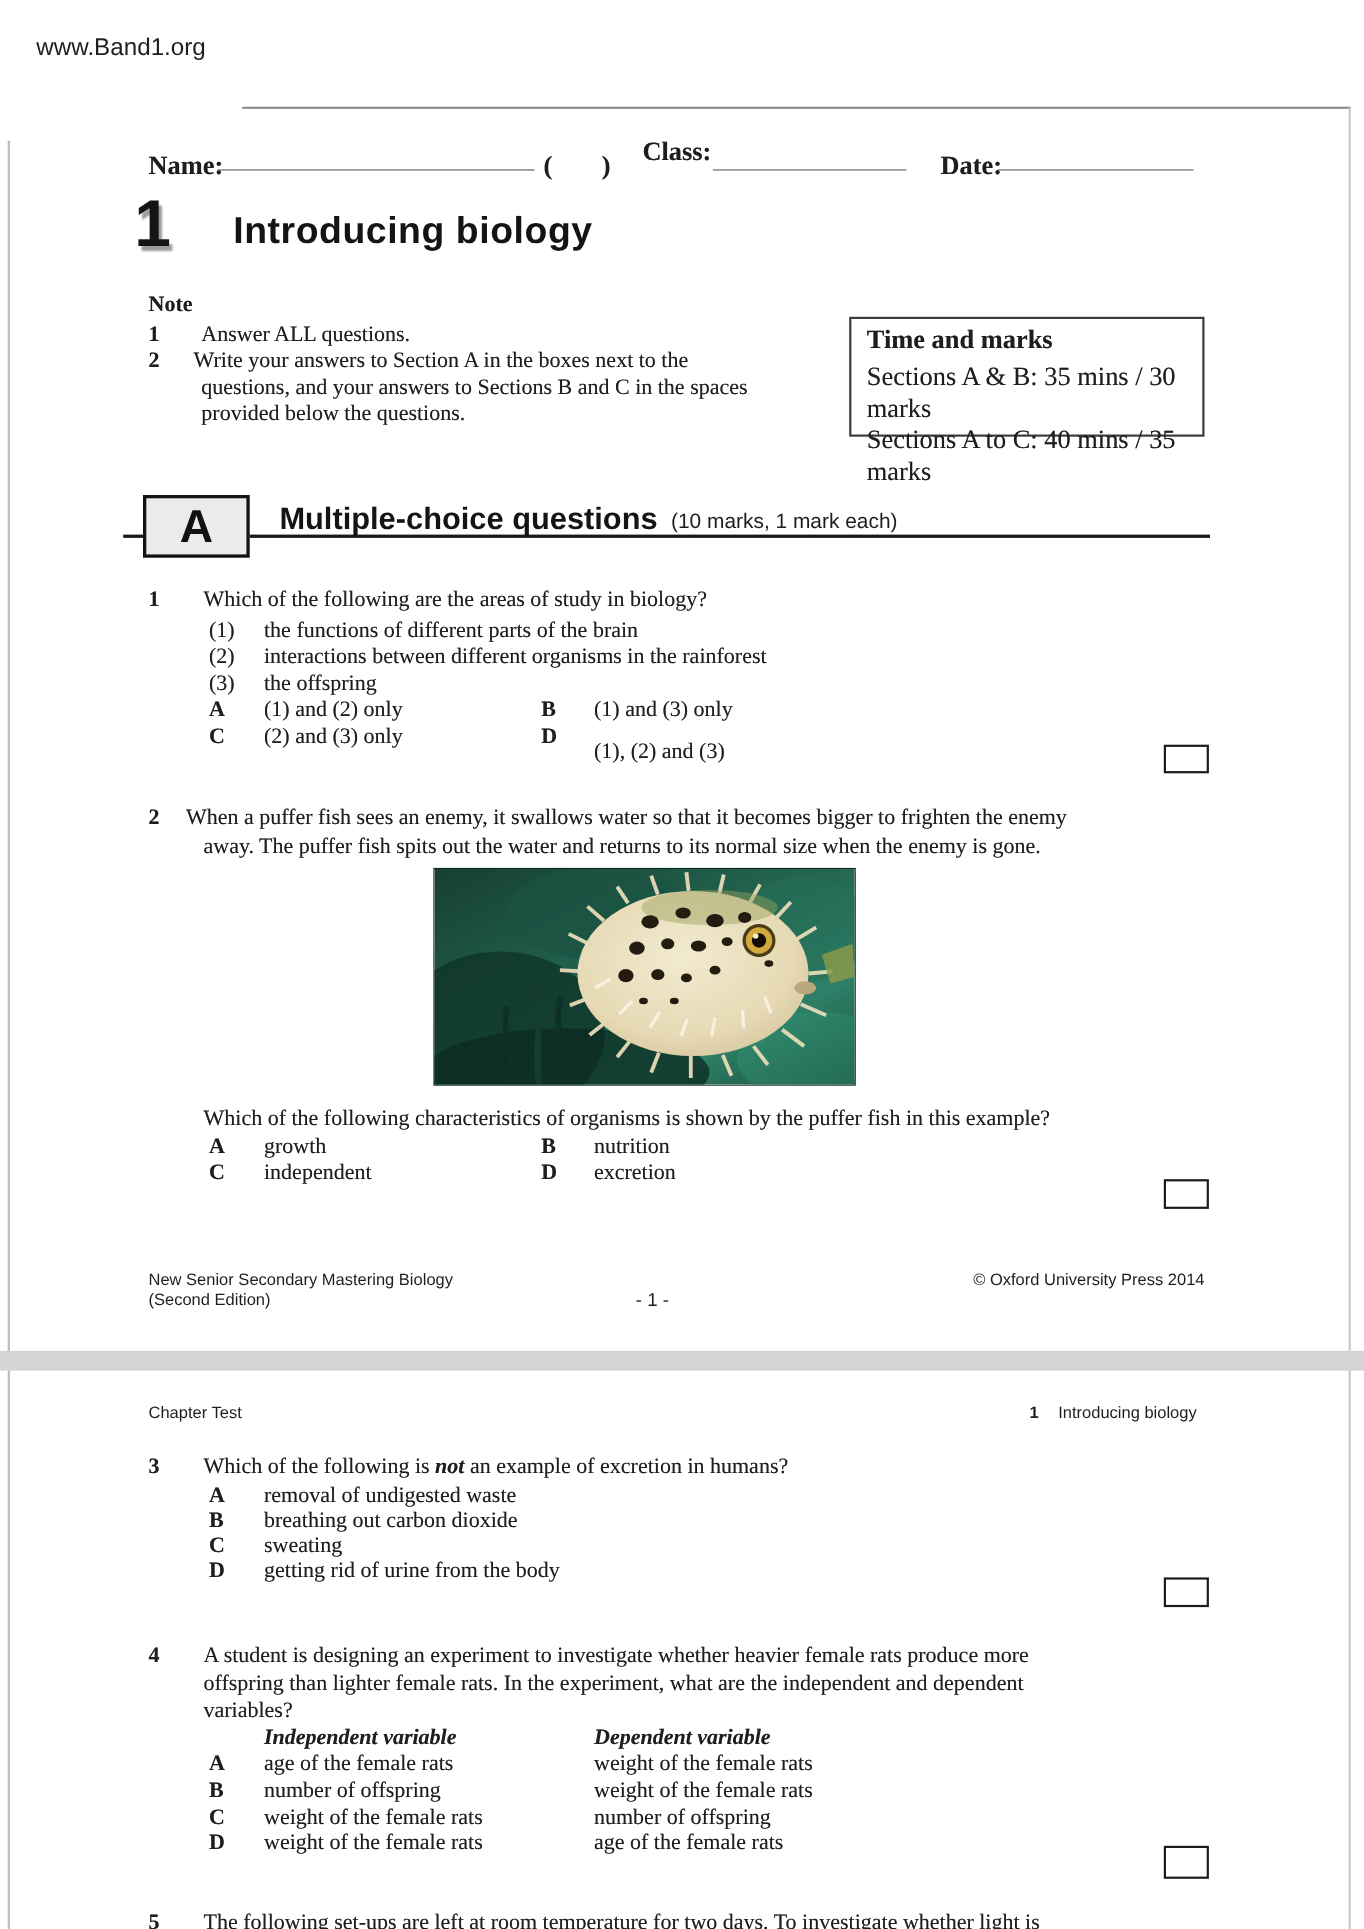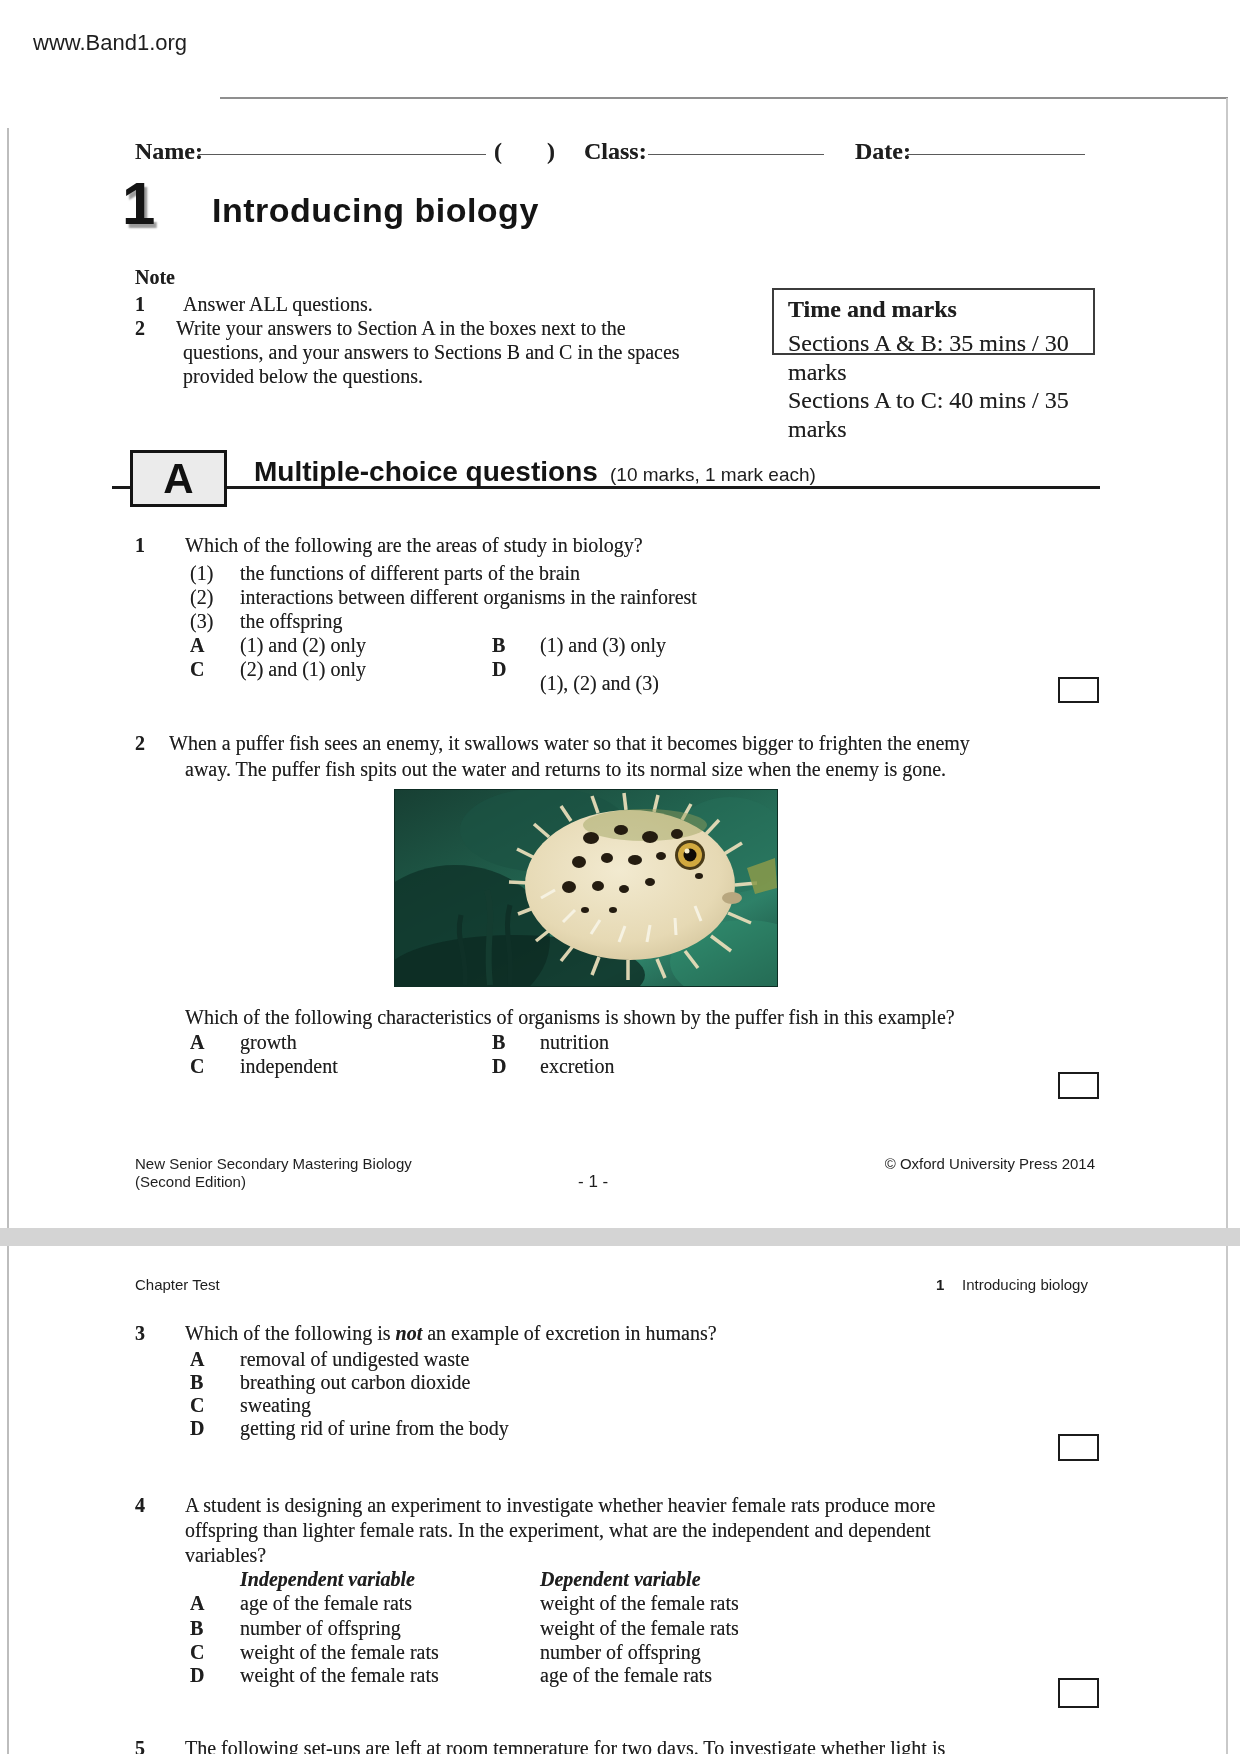--- a/index.html
+++ b/index.html
@@ -9,21 +9,21 @@
   .sans{font-family:"Liberation Sans",sans-serif;color:#1e1e1e}
   .t20{font-size:20px;line-height:1.15}
   .t18{font-size:24px;line-height:1.2}
   .t15{font-size:15px;line-height:1.25}
   .b{font-weight:bold}
   .i{font-style:italic}
   .hline{background:#8f8f8f;height:2px}
   .vline{background:#bdbdbd;width:2px}
   .fline{border-bottom:1.6px solid #5a5a5a;height:2px}
   .ansbox{width:41px;height:27px;border:2.6px solid #1b1b1b;background:#fff}
-  .timebox{width:323px;height:67px;border:2px solid #3c3c3c;background:#fff;padding:5px 0 0 14px}
+  .timebox{width:323px;height:109px;border:2px solid #3c3c3c;background:#fff;padding:5px 0 0 14px}
   .abox{width:97px;height:57px;background:#ebebeb;border:3px solid #141414;display:flex;align-items:center;justify-content:center}
   .abox span{font-family:"Liberation Sans",sans-serif;font-weight:900;font-size:42px;color:#111}
   .chapnum{font-family:"Liberation Sans",sans-serif;font-weight:900;font-size:60px;line-height:1;color:#141414;text-shadow:3px 4px 2px #9a9a9a}
   .chaptitle{font-family:"Liberation Sans",sans-serif;font-weight:900;font-size:34px;letter-spacing:.5px;color:#141414}
   .mcqhead{font-family:"Liberation Sans",sans-serif;font-weight:bold;font-size:28px;color:#141414}
   .gap{background:#d4d4d4}
 </style>
 </head>
 <body>
 
@@ -32,21 +32,21 @@
 <div class="abs vline" style="left:7px;top:128px;height:1100px"></div>
 <div class="abs vline" style="left:1226px;top:98px;height:1130px;background:#c9c9c9"></div>
 <div class="abs gap" style="left:0;top:1228px;width:1240px;height:18px"></div>
 <div class="abs vline" style="left:7px;top:1246px;height:508px"></div>
 <div class="abs vline" style="left:1226px;top:1246px;height:508px;background:#c9c9c9"></div>
 
 <div class="abs serif t18 b" style="left:135px;top:137px">Name:</div>
 <div class="abs fline" style="left:198px;top:153px;width:288px"></div>
 <div class="abs serif t18 b" style="left:494px;top:137px">(</div>
 <div class="abs serif t18 b" style="left:547px;top:137px">)</div>
-<div class="abs serif t18 b" style="left:584px;top:137px">Class:</div>
+<div class="abs serif t18 b" style="left:584px;top:124px">Class:</div>
 <div class="abs fline" style="left:648px;top:153px;width:176px"></div>
 <div class="abs serif t18 b" style="left:855px;top:137px">Date:</div>
 <div class="abs fline" style="left:907px;top:153px;width:178px"></div>
 
 <div class="abs chapnum" style="left:122px;top:174px">1</div>
 <div class="abs chaptitle" style="left:212px;top:191px">Introducing biology</div>
 
 <div class="abs serif t20 b" style="left:135px;top:266px">Note</div>
 <div class="abs serif t20 b" style="left:135px;top:293px">1</div>
 <div class="abs serif t20" style="left:183px;top:293px">Answer ALL questions.</div>
@@ -74,21 +74,21 @@
 <div class="abs serif t20" style="left:240px;top:562px">the functions of different parts of the brain</div>
 <div class="abs serif t20" style="left:190px;top:586px">(2)</div>
 <div class="abs serif t20" style="left:240px;top:586px">interactions between different organisms in the rainforest</div>
 <div class="abs serif t20" style="left:190px;top:610px">(3)</div>
 <div class="abs serif t20" style="left:240px;top:610px">the offspring</div>
 <div class="abs serif t20 b" style="left:190px;top:634px">A</div>
 <div class="abs serif t20" style="left:240px;top:634px">(1) and (2) only</div>
 <div class="abs serif t20 b" style="left:492px;top:634px">B</div>
 <div class="abs serif t20" style="left:540px;top:634px">(1) and (3) only</div>
 <div class="abs serif t20 b" style="left:190px;top:658px">C</div>
-<div class="abs serif t20" style="left:240px;top:658px">(2) and (1) only</div>
+<div class="abs serif t20" style="left:240px;top:658px">(2) and (3) only</div>
 <div class="abs serif t20 b" style="left:492px;top:658px">D</div>
 <div class="abs serif t20" style="left:540px;top:672px">(1), (2) and (3)</div>
 <div class="abs ansbox" style="left:1058px;top:677px;height:26px"></div>
 
 <div class="abs serif t20 b" style="left:135px;top:732px">2</div>
 <div class="abs serif t20" style="left:169px;top:732px">When a puffer fish sees an enemy, it swallows water so that it becomes bigger to frighten the enemy</div>
 <div class="abs serif t20" style="left:185px;top:758px">away. The puffer fish spits out the water and returns to its normal size when the enemy is gone.</div>
 
 <div class="abs" style="left:395px;top:790px;width:382px;height:196px;outline:1px solid #0d2d24" aria-label="Photo of an inflated puffer fish with spines, underwater among green seaweed">
   <svg width="382" height="196" viewBox="0 0 382 196">

